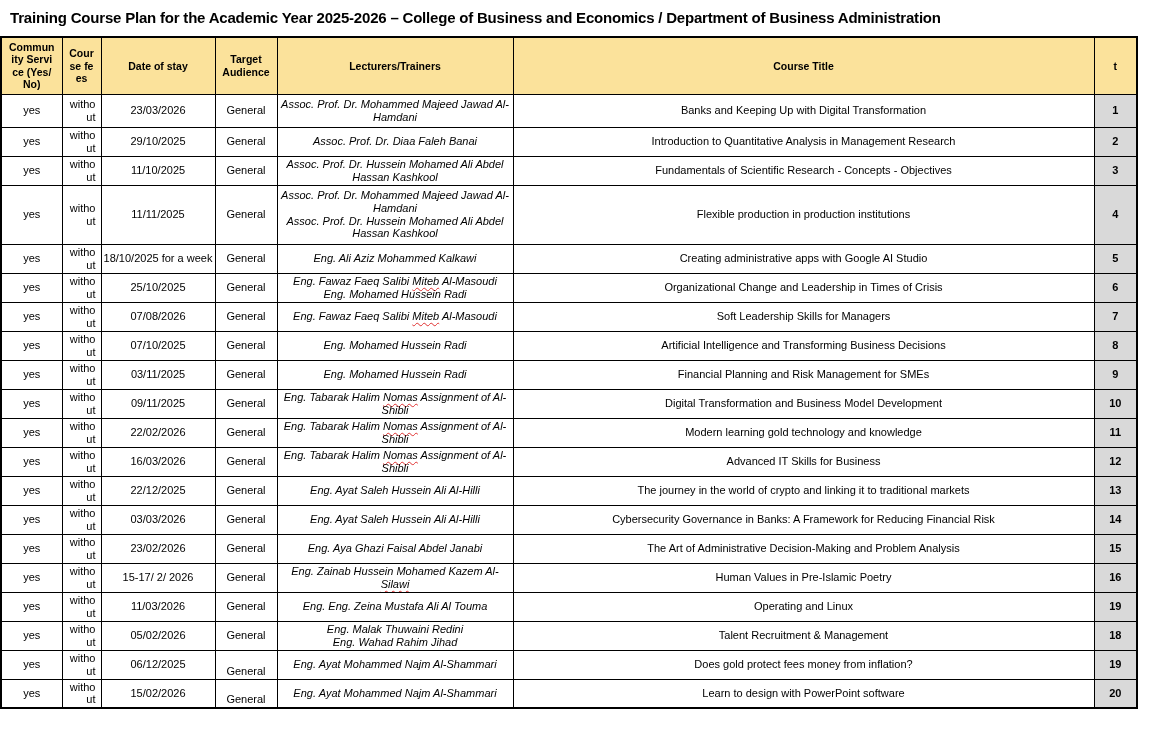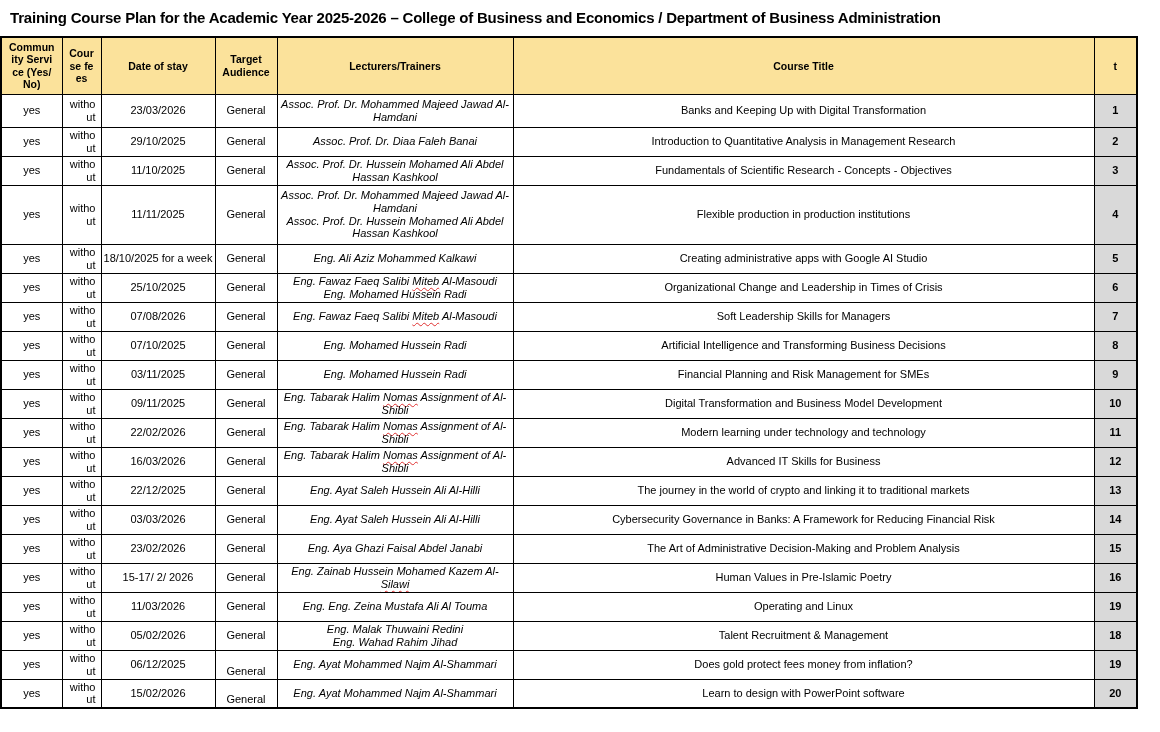--- a/index.html
+++ b/index.html
@@ -161,21 +161,21 @@
           <td class="td-num">10</td>
         </tr>
         <tr class="row-11">
           <td>yes</td>
           <td class="td-fees">without</td>
           <td>22/02/2026</td>
           <td>General</td>
           <td>
             <span class="lect-line">Eng. Tabarak Halim <span class="misspell">Nomas</span> Assignment of Al-Shibli</span>
           </td>
-          <td>Modern learning under technology and technology</td>
+          <td>Modern learning gold technology and knowledge</td>
           <td class="td-num">11</td>
         </tr>
         <tr class="row-12">
           <td>yes</td>
           <td class="td-fees">without</td>
           <td>16/03/2026</td>
           <td>General</td>
           <td>
             <span class="lect-line">Eng. Tabarak Halim <span class="misspell">Nomas</span> Assignment of Al-Shibli</span>
           </td>

